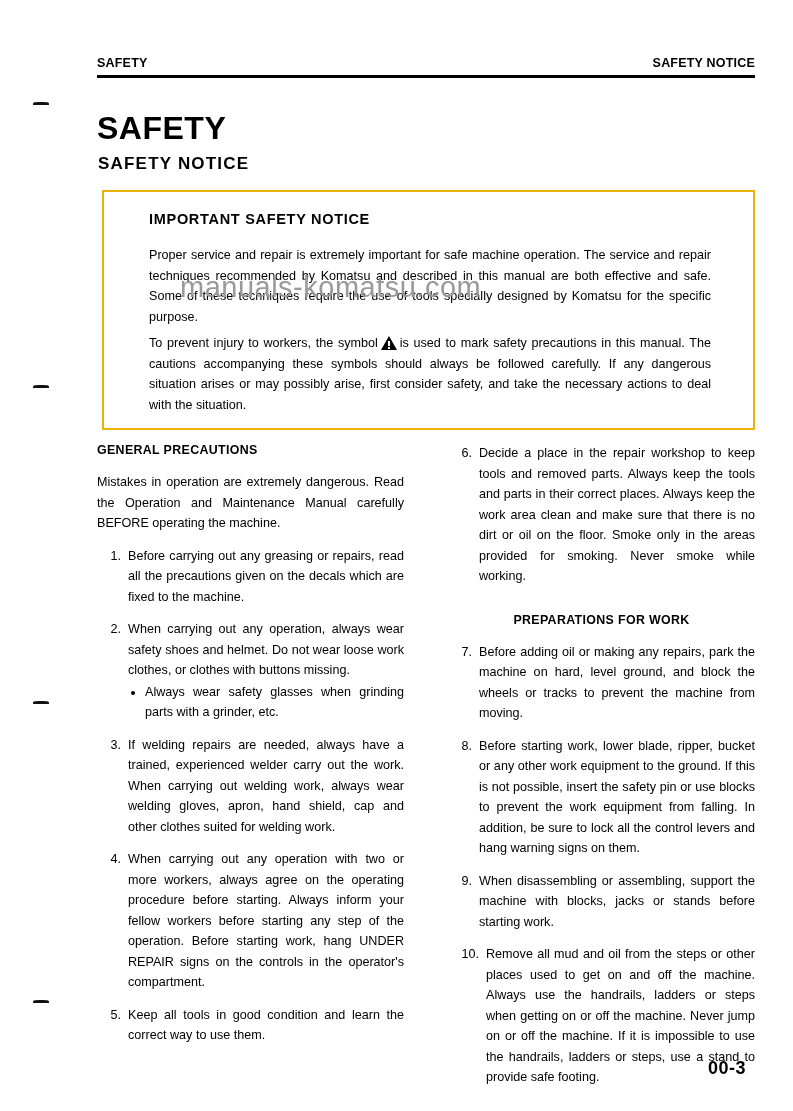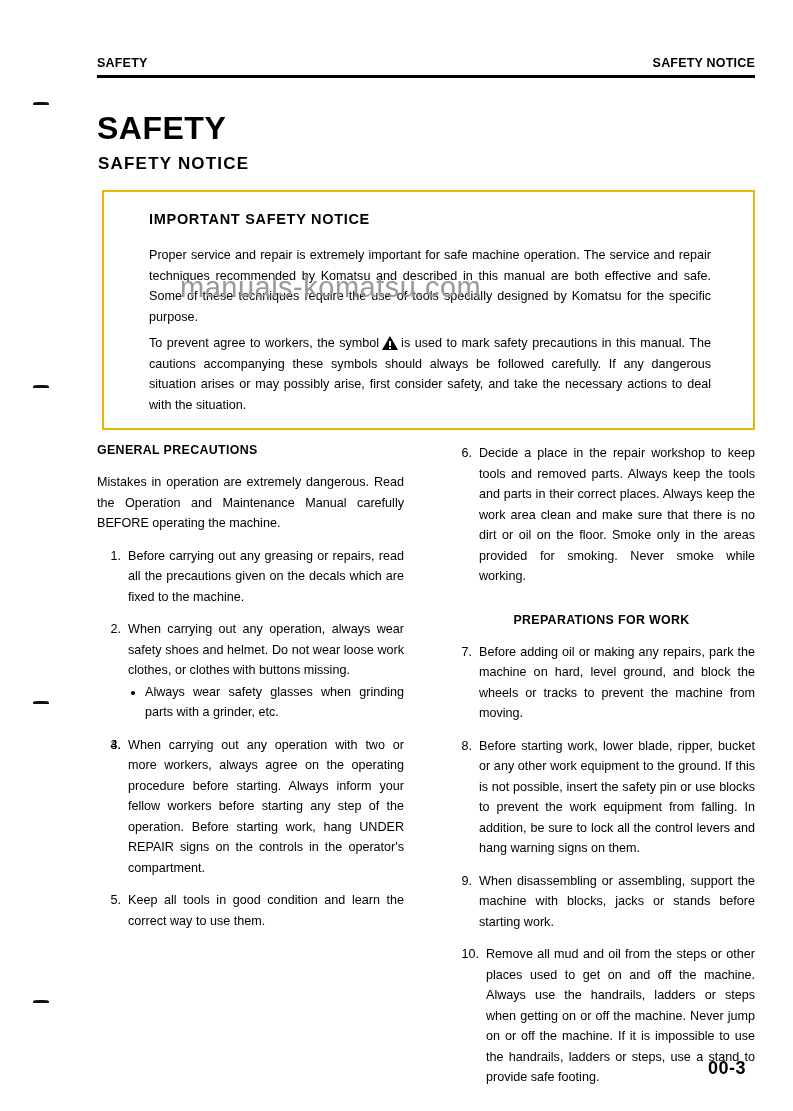--- a/index.html
+++ b/index.html
@@ -216,21 +216,21 @@
     <div class="header-rule"></div>
   </div>
 
   <div class="doc-title">SAFETY</div>
   <div class="doc-subtitle">SAFETY NOTICE</div>
 
   <div class="notice-box">
     <div class="notice-title">IMPORTANT SAFETY NOTICE</div>
     <div class="notice-p notice-p1">Proper service and repair is extremely important for safe machine operation. The service and repair techniques recommended by Komatsu and described in this manual are both effective and safe. Some of these techniques require the use of tools specially designed by Komatsu for the specific purpose.</div>
     <div class="notice-p notice-p2">
-      <span>To prevent agree to workers, the symbol</span><span class="warn-tri"><svg width="16" height="14" viewBox="0 0 16 14" xmlns="http://www.w3.org/2000/svg">
+      <span>To prevent injury to workers, the symbol</span><span class="warn-tri"><svg width="16" height="14" viewBox="0 0 16 14" xmlns="http://www.w3.org/2000/svg">
             <path d="M8 0 L16 14 L0 14 Z" fill="#000000"></path>
             <rect x="7" y="5" width="2" height="5" fill="#ffffff"></rect>
             <rect x="7" y="11" width="2" height="2" fill="#ffffff"></rect>
           </svg></span><span>is used to mark safety precautions in this manual. The cautions accompanying these symbols should always be followed carefully. If any dangerous situation arises or may possibly arise, first consider safety, and take the necessary actions to deal with the situation.</span>
     </div>
   </div>
 
   <div class="watermark">manuals-komatsu.com</div>
 
   <div class="col col-left">
@@ -243,20 +243,21 @@
       </li>
       <li>
         <span class="num">2.</span>
         <span>When carrying out any operation, always wear safety shoes and helmet. Do not wear loose work clothes, or clothes with buttons missing.</span>
         <ul class="bullets">
           <li>Always wear safety glasses when grinding parts with a grinder, etc.</li>
         </ul>
       </li>
       <li>
         <span class="num">3.</span>
+        <span>If welding repairs are needed, always have a trained, experienced welder carry out the work. When carrying out welding work, always wear welding gloves, apron, hand shield, cap and other clothes suited for welding work.</span>
       </li>
       <li>
         <span class="num">4.</span>
         <span>When carrying out any operation with two or more workers, always agree on the operating procedure before starting. Always inform your fellow workers before starting any step of the operation. Before starting work, hang UNDER REPAIR signs on the controls in the operator's compartment.</span>
       </li>
       <li>
         <span class="num">5.</span>
         <span>Keep all tools in good condition and learn the correct way to use them.</span>
       </li>
     </ol>

